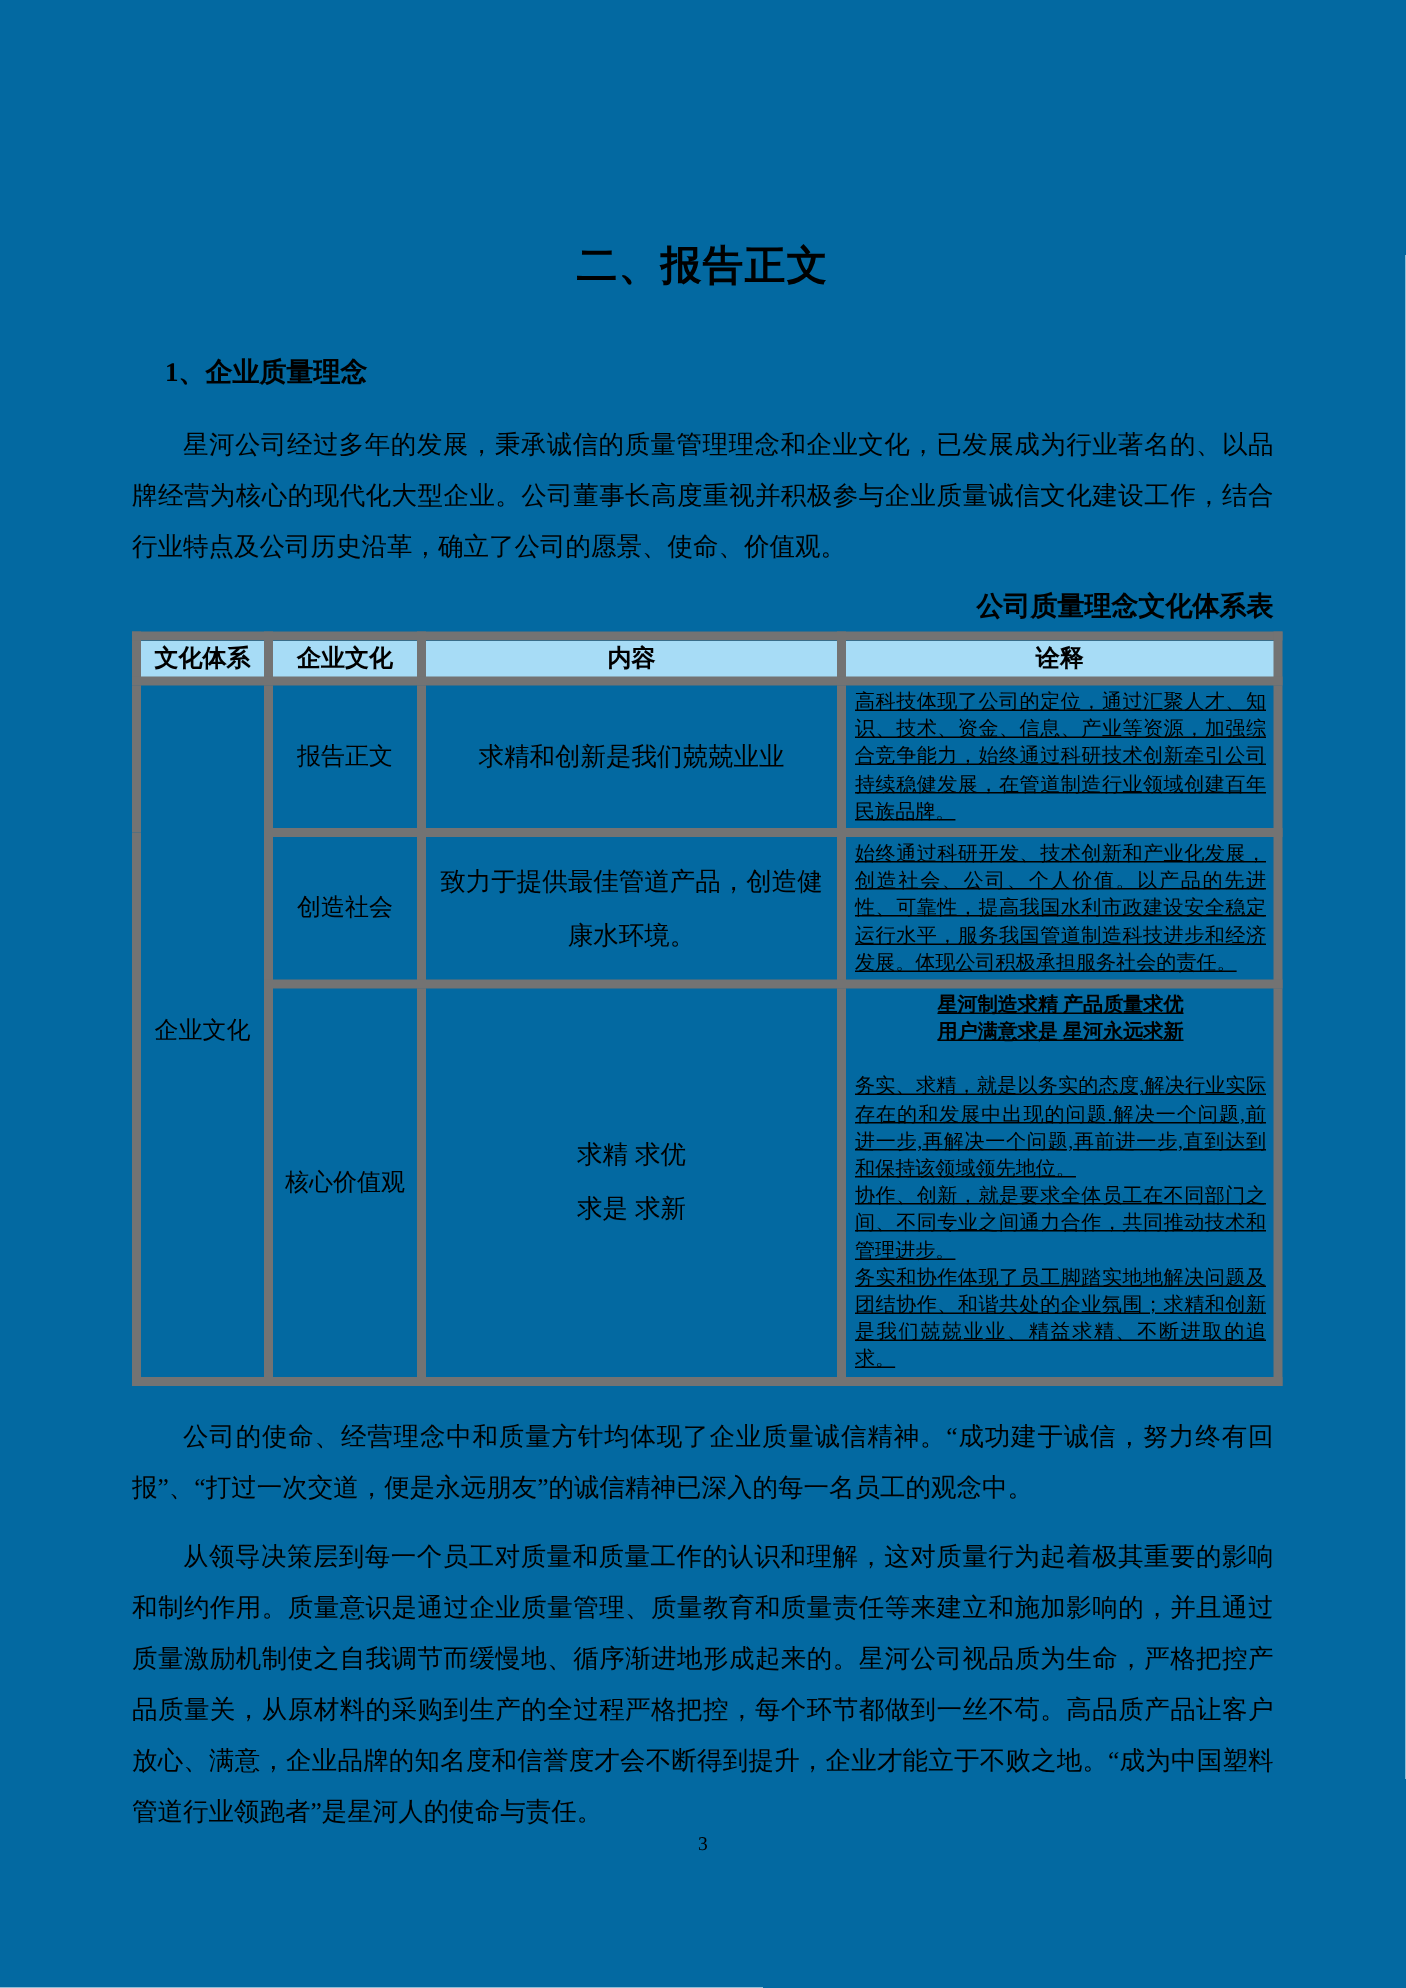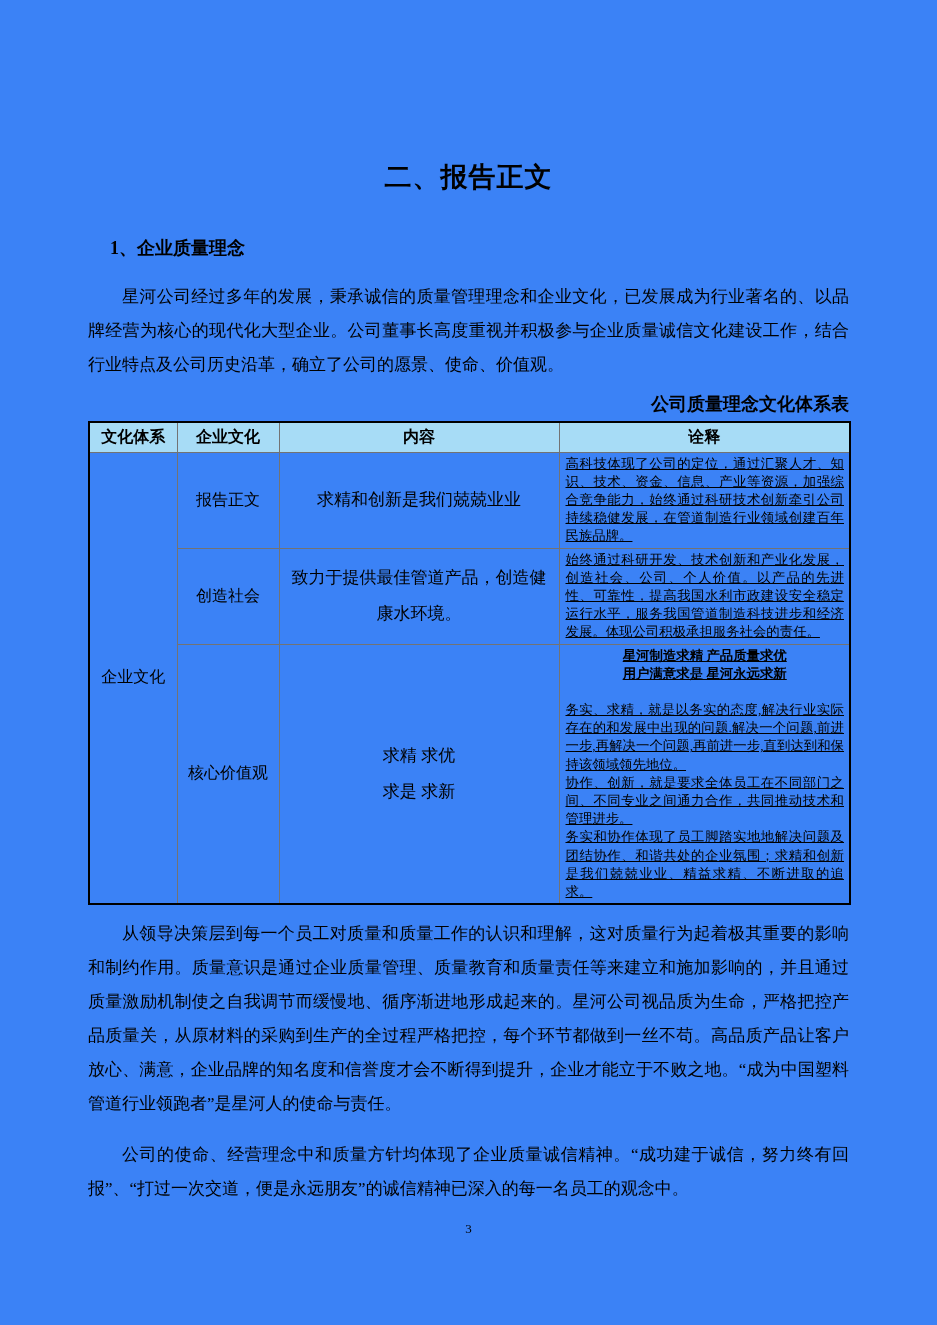--- a/index.html
+++ b/index.html
@@ -5,21 +5,21 @@
   html, body {
     margin: 0;
     padding: 0;
     background: #ffffff;
   }
   .page {
     position: relative;
     width: 937px;
     height: 1325px;
     margin: 0 auto;
-    background: #3b82f6;
+    background: #0369a1;
     color: #000000;
     font-family: "Liberation Serif", serif;
     overflow: hidden;
     box-sizing: border-box;
     padding: 0 88px;
   }
   .doc-title {
     margin-top: 160px;
     text-align: center;
     font-family: "Liberation Sans", sans-serif;
@@ -53,21 +53,21 @@
     font-family: "Liberation Serif", serif;
   }
   table.culture-table {
     margin-top: 5px;
     border-collapse: collapse;
     width: 761px;
     table-layout: fixed;
     border: 2px solid #000000;
   }
   table.culture-table td, table.culture-table th {
-    border: 1px solid #737373;
+    border: 6px solid #737373;
     box-sizing: border-box;
     overflow: hidden;
   }
   tr.header-row th {
     height: 30px;
     background: #A7DCF6;
     font-family: "Liberation Sans", sans-serif;
     font-weight: bold;
     font-size: 16px;
     text-align: center;
@@ -164,19 +164,19 @@
           <div class="interp-bold">用户满意求是 星河永远求新</div>
           <div class="interp-spacer"></div>
           <div>务实、求精，就是以务实的态度,解决行业实际存在的和发展中出现的问题.解决一个问题,前进一步,再解决一个问题,再前进一步,直到达到和保持该领域领先地位。</div>
           <div>协作、创新，就是要求全体员工在不同部门之间、不同专业之间通力合作，共同推动技术和管理进步。</div>
           <div>务实和协作体现了员工脚踏实地地解决问题及团结协作、和谐共处的企业氛围；求精和创新是我们兢兢业业、精益求精、不断进取的追求。</div>
         </td>
       </tr>
     </tbody>
   </table>
 
+  <p class="para" style="margin-top:17px;">公司的使命、经营理念中和质量方针均体现了企业质量诚信精神。“成功建于诚信，努力终有回报”、“打过一次交道，便是永远朋友”的诚信精神已深入的每一名员工的观念中。</p>
+
   <p class="para" style="margin-top:12px;">从领导决策层到每一个员工对质量和质量工作的认识和理解，这对质量行为起着极其重要的影响和制约作用。质量意识是通过企业质量管理、质量教育和质量责任等来建立和施加影响的，并且通过质量激励机制使之自我调节而缓慢地、循序渐进地形成起来的。星河公司视品质为生命，严格把控产品质量关，从原材料的采购到生产的全过程严格把控，每个环节都做到一丝不苟。高品质产品让客户放心、满意，企业品牌的知名度和信誉度才会不断得到提升，企业才能立于不败之地。“成为中国塑料管道行业领跑者”是星河人的使命与责任。</p>
-
-  <p class="para" style="margin-top:17px;">公司的使命、经营理念中和质量方针均体现了企业质量诚信精神。“成功建于诚信，努力终有回报”、“打过一次交道，便是永远朋友”的诚信精神已深入的每一名员工的观念中。</p>
 
   <div class="page-number">3</div>
 
 </div>
 
 </body></html>

